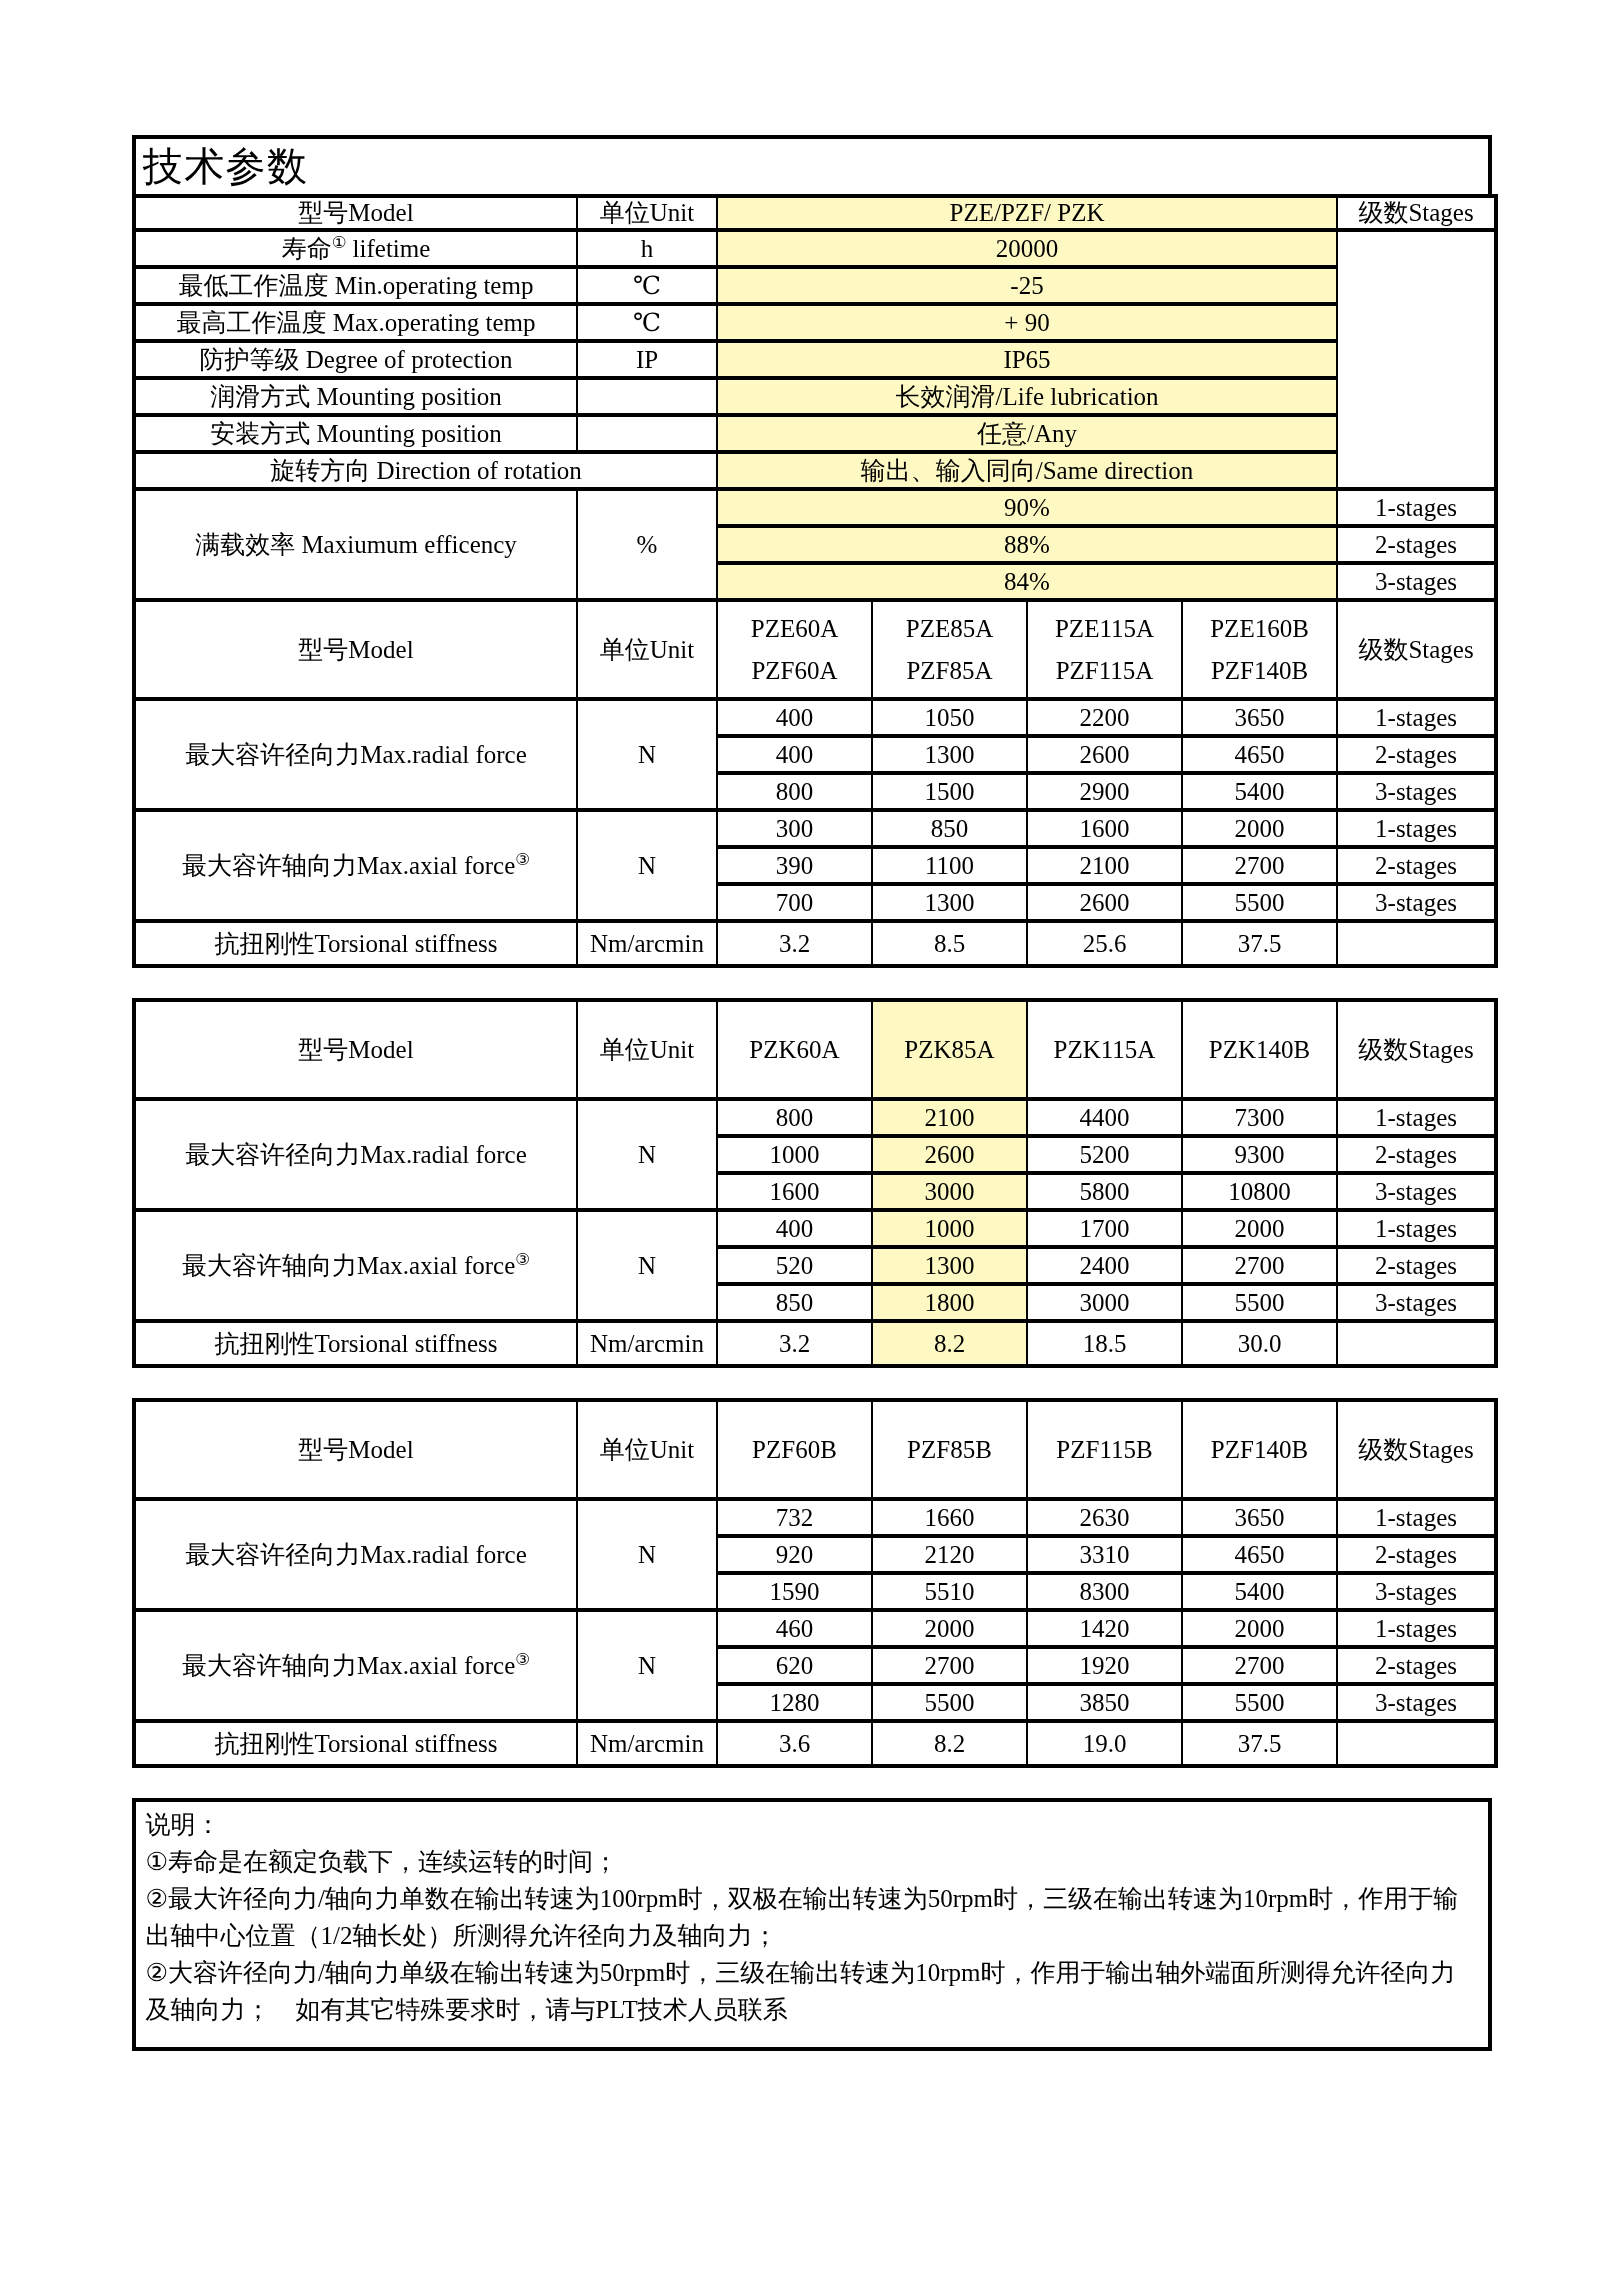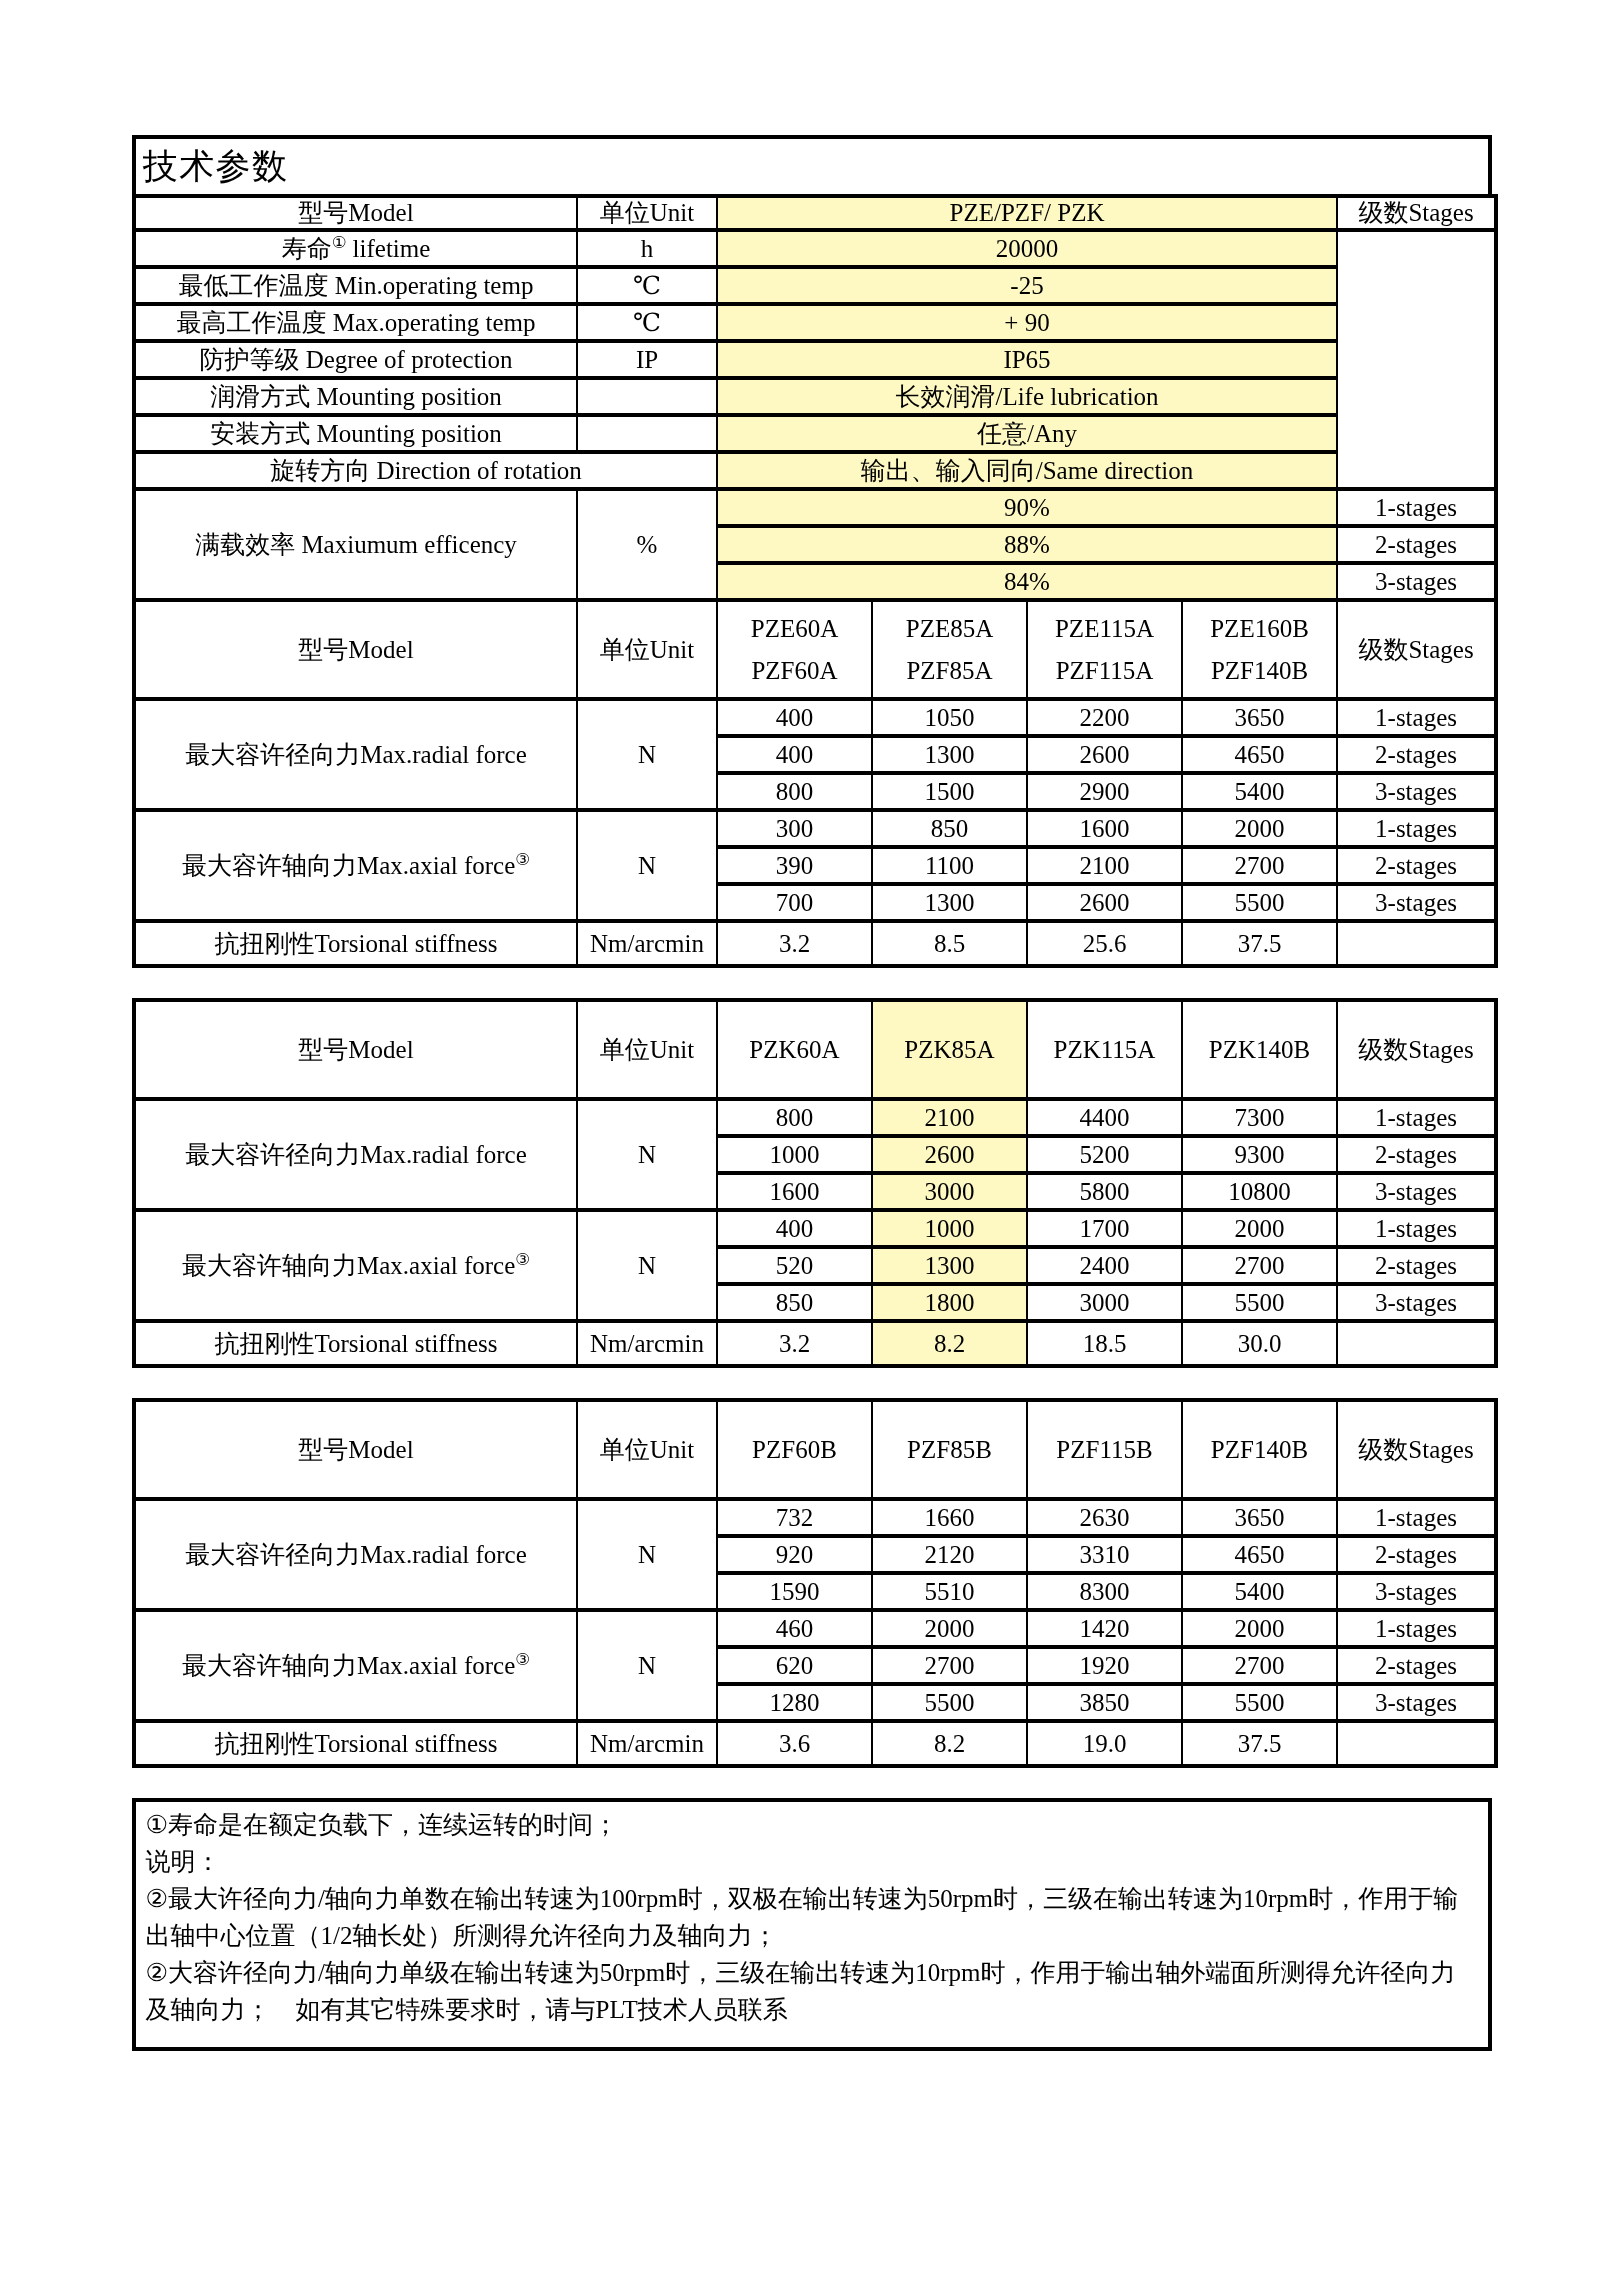--- a/index.html
+++ b/index.html
@@ -5,21 +5,21 @@
   html,body{margin:0;padding:0;background:#fff;}
   body{
     width:1623px;height:2295px;position:relative;overflow:hidden;
     font-family:"Liberation Serif","DejaVu Serif","DejaVu Sans",serif;
     color:#000;
   }
   .sheet{position:absolute;left:132px;top:135px;width:1360px;}
   .title-box{
     border:4.1px solid #000;border-bottom:none;height:59px;
     display:flex;align-items:center;padding-left:6.8px;box-sizing:border-box;
-    font-size:35px;letter-spacing:1.4px;
+    font-size:40px;letter-spacing:1.4px;
   }
   table.tbl{
     width:100%;border-collapse:collapse;table-layout:fixed;
     border:4.1px solid #000;
   }
   table.tbl + table.tbl, .gap-after{margin-top:30px;}
   .tbl td{
     border:2px solid #000;border-top-width:4.1px;border-bottom-width:4.1px;
     text-align:center;vertical-align:middle;
     font-size:25px;line-height:1.2;
@@ -345,20 +345,20 @@
       <td>3.6</td>
       <td>8.2</td>
       <td>19.0</td>
       <td>37.5</td>
       <td></td>
     </tr>
   </tbody>
     </table>
 
   <div class="notes-box">
+    <p>说明：</p>
     <p>①寿命是在额定负载下，连续运转的时间；</p>
-    <p>说明：</p>
     <p>②最大许径向力/轴向力单数在输出转速为100rpm时，双极在输出转速为50rpm时，三级在输出转速为10rpm时，作用于输出轴中心位置（1/2轴长处）所测得允许径向力及轴向力；</p>
     <p>②大容许径向力/轴向力单级在输出转速为50rpm时，三级在输出转速为10rpm时，作用于输出轴外端面所测得允许径向力及轴向力；　如有其它特殊要求时，请与PLT技术人员联系</p>
   </div>
 
 </div>
 
 
 </body></html>

